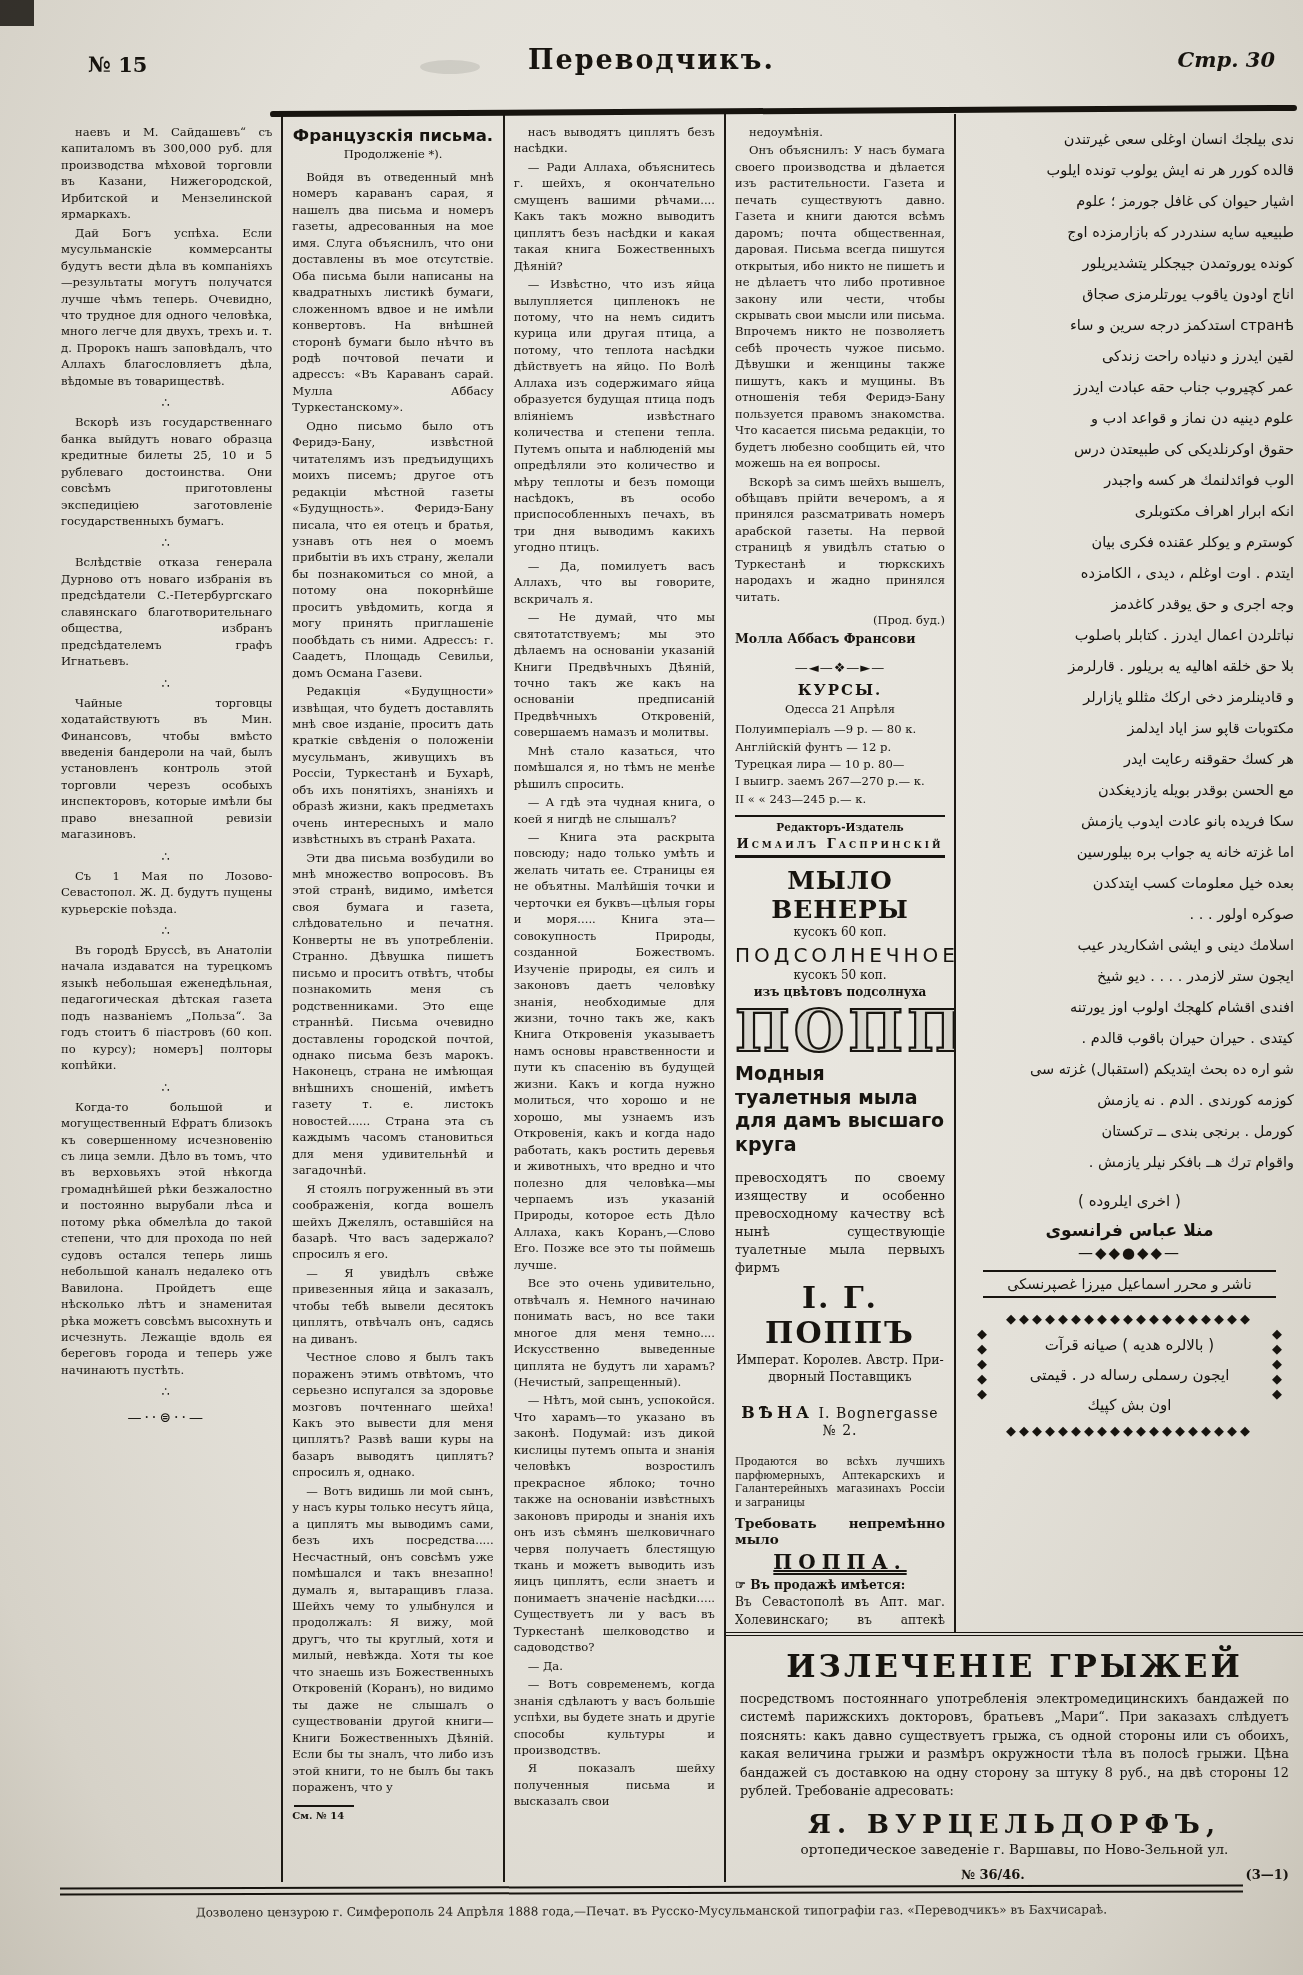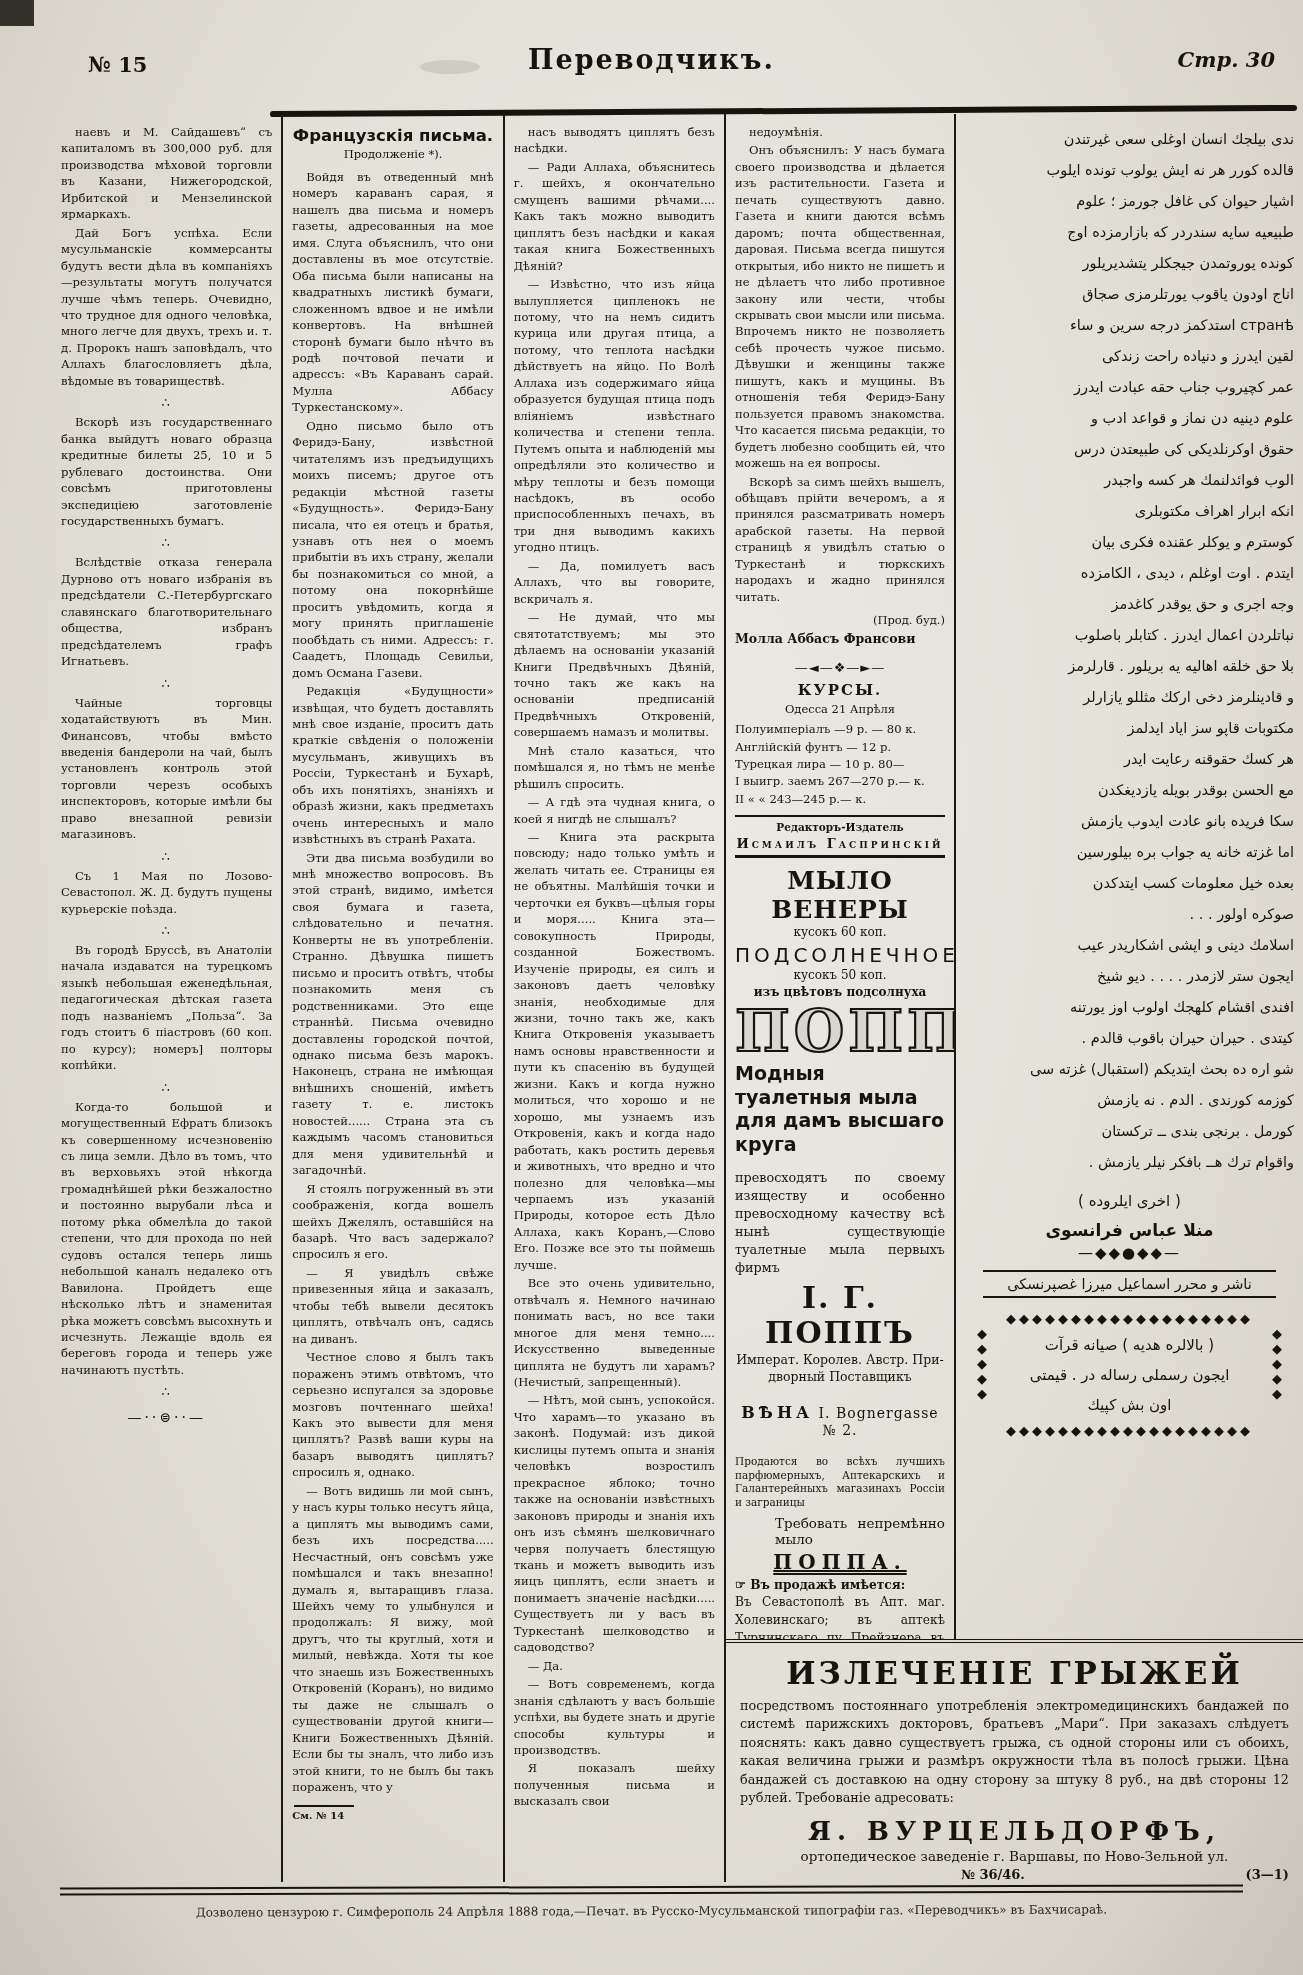--- a/index.html
+++ b/index.html
@@ -64,21 +64,21 @@
   .ad-from{font-size:12px;font-weight:bold;margin:3px 0 2px 0;}
   .ad-poppa-big{font-size:58px;line-height:1.05;font-weight:bold;color:rgba(23,20,15,.08);
     -webkit-text-stroke:2.2px #17140f;letter-spacing:4px;}
   .ad-bold1{font-family:"DejaVu Sans","Liberation Sans",sans-serif;font-weight:bold;font-size:19px;line-height:1.25;text-align:left;}
   .ad-body{font-size:12.8px;line-height:1.4;text-align:justify;margin-top:12px;}
   .ad-popp-name{font-size:30px;font-weight:bold;letter-spacing:2px;margin:4px 0 2px 0;}
   .ad-supplier{font-size:12.5px;line-height:1.35;}
   .ad-wien{font-size:14px;margin:17px 0;letter-spacing:1px;}
   .ad-wien b{font-size:16px;letter-spacing:4px;}
   .ad-small{font-size:10.5px;line-height:1.3;text-align:justify;margin-top:4px;}
-  .ad-demand{font-size:13.5px;margin-top:5px;text-align:justify;font-weight:normal;margin-left:40px;}
+  .ad-demand{font-size:13.5px;margin-top:5px;text-align:justify;font-weight:bold;}
   .ad-poppa2{font-size:20px;font-weight:bold;letter-spacing:6px;text-align:center;margin:3px 0;
     text-decoration:underline double;}
   .ad-avail{font-size:12.2px;line-height:1.45;text-align:justify;}
 
   
   .arabic{direction:rtl;text-align:right;font-family:"DejaVu Sans","Liberation Sans",sans-serif;}
   .ar-line{font-size:14.5px;line-height:31px;white-space:nowrap;overflow:hidden;}
   .ar-cont{text-align:center;font-size:15px;margin:14px 0 10px 0;}
   .ar-sig{text-align:center;font-size:17px;font-weight:bold;margin:8px 0 4px 0;}
   .ar-orn{text-align:center;font-size:15px;letter-spacing:2px;margin:4px 0 8px 0;direction:ltr;}
@@ -90,21 +90,21 @@
   .d-side{width:14px;font-size:13px;line-height:15px;overflow:hidden;text-align:center;}
   .d-content{flex:1;padding:4px 2px;}
   .ar-box-line{text-align:center;font-size:15px;line-height:30px;}
 
   
   .hernia{border-top:4px double #17140f;padding:8px 14px 0 14px;}
   .hernia-head{text-align:center;font-size:31px;font-weight:bold;letter-spacing:3px;margin:4px 0 6px 0;}
   .hernia-body{font-size:12.8px;line-height:1.45;text-align:justify;}
   .hernia-name{text-align:center;font-size:26px;font-weight:bold;letter-spacing:6px;margin:8px 0 2px 0;}
   .hernia-addr{text-align:center;font-size:13.5px;}
-  .hernia-last{display:flex;justify-content:space-between;font-size:13px;margin-top:3px;}
+  .hernia-last{display:flex;justify-content:space-between;font-size:13px;margin-top:10px;}
   .hernia-no{flex:1;text-align:center;font-weight:bold;}
   .hernia-mark{font-weight:bold;}
 
   
   .imprint-rule{height:4px;border-top:2px solid #17140f;border-bottom:2px solid #17140f;margin:4px 60px 0 60px;transform:rotate(-0.15deg);}
   .imprint{text-align:center;font-size:12px;margin-top:10px;color:#2a2620;transform:rotate(-0.2deg);}
 </style>
 </head>
 <body>
 

